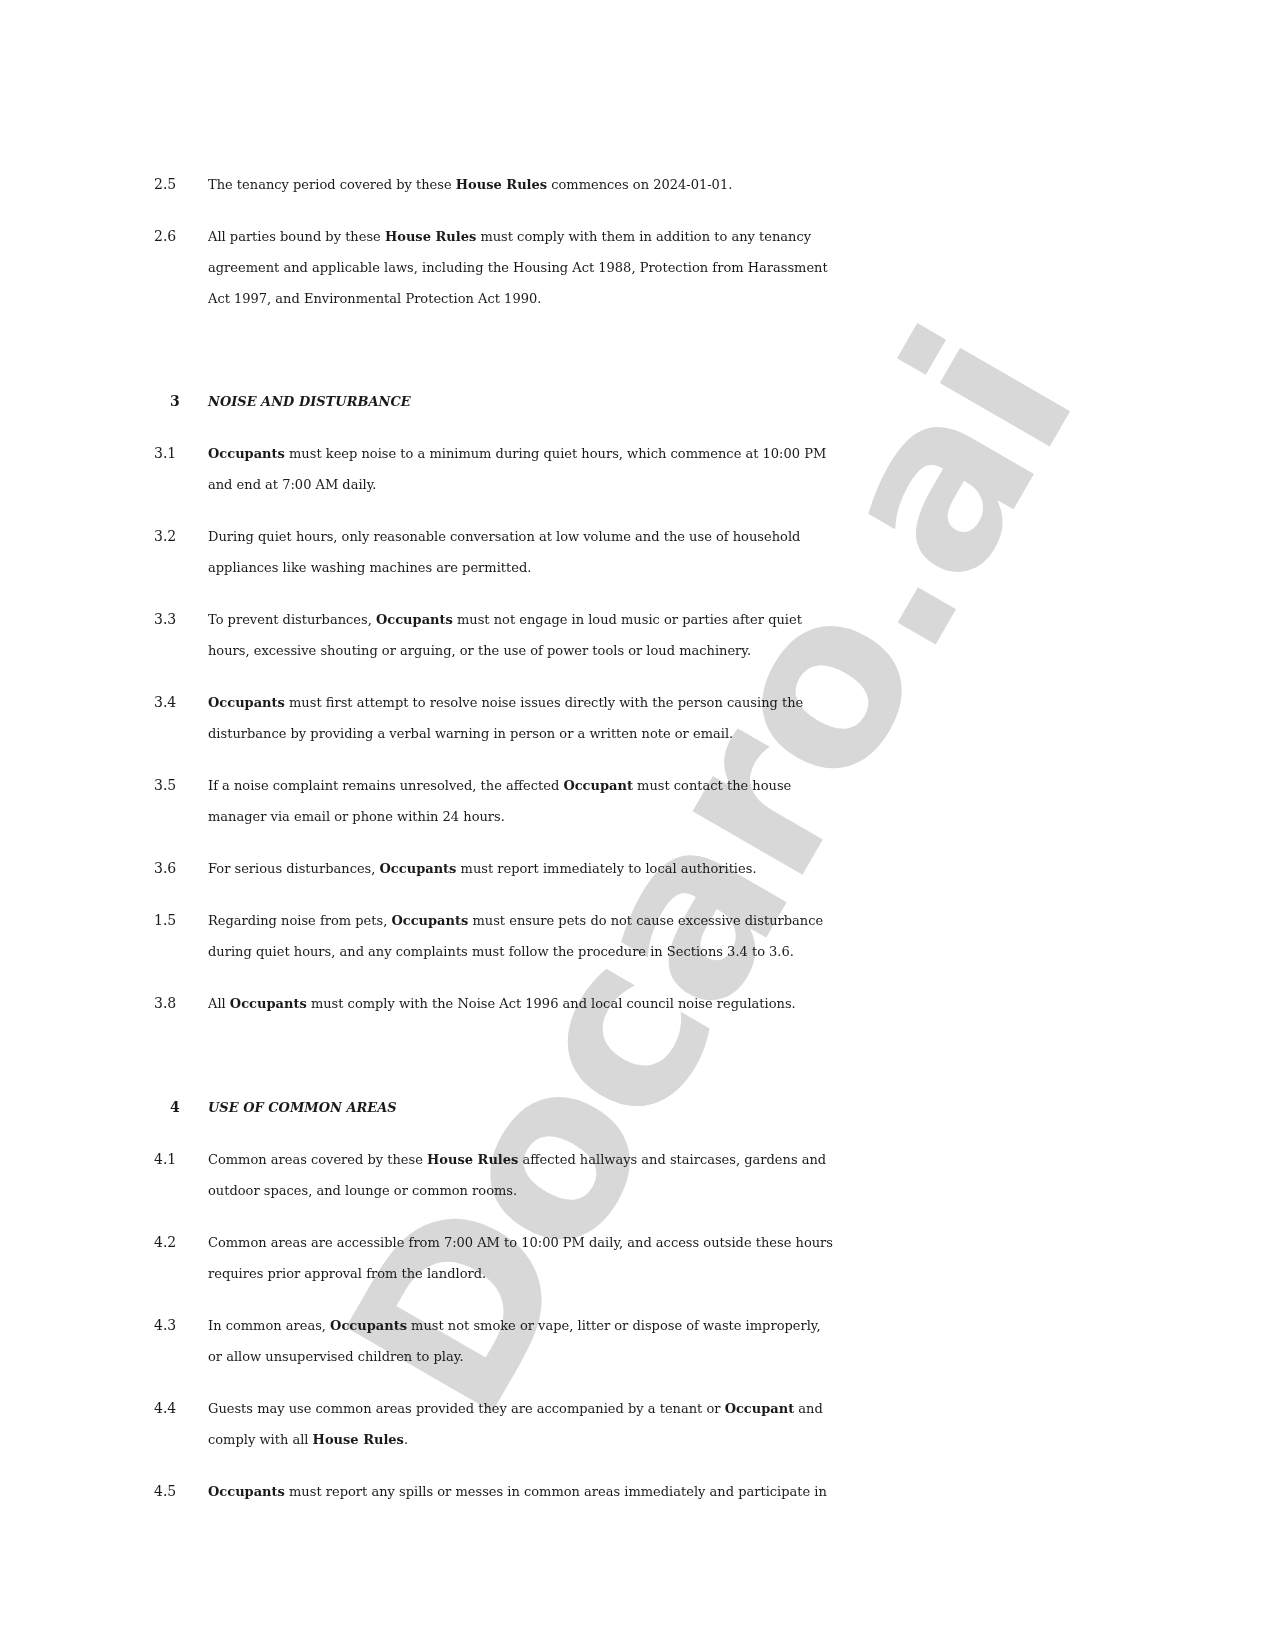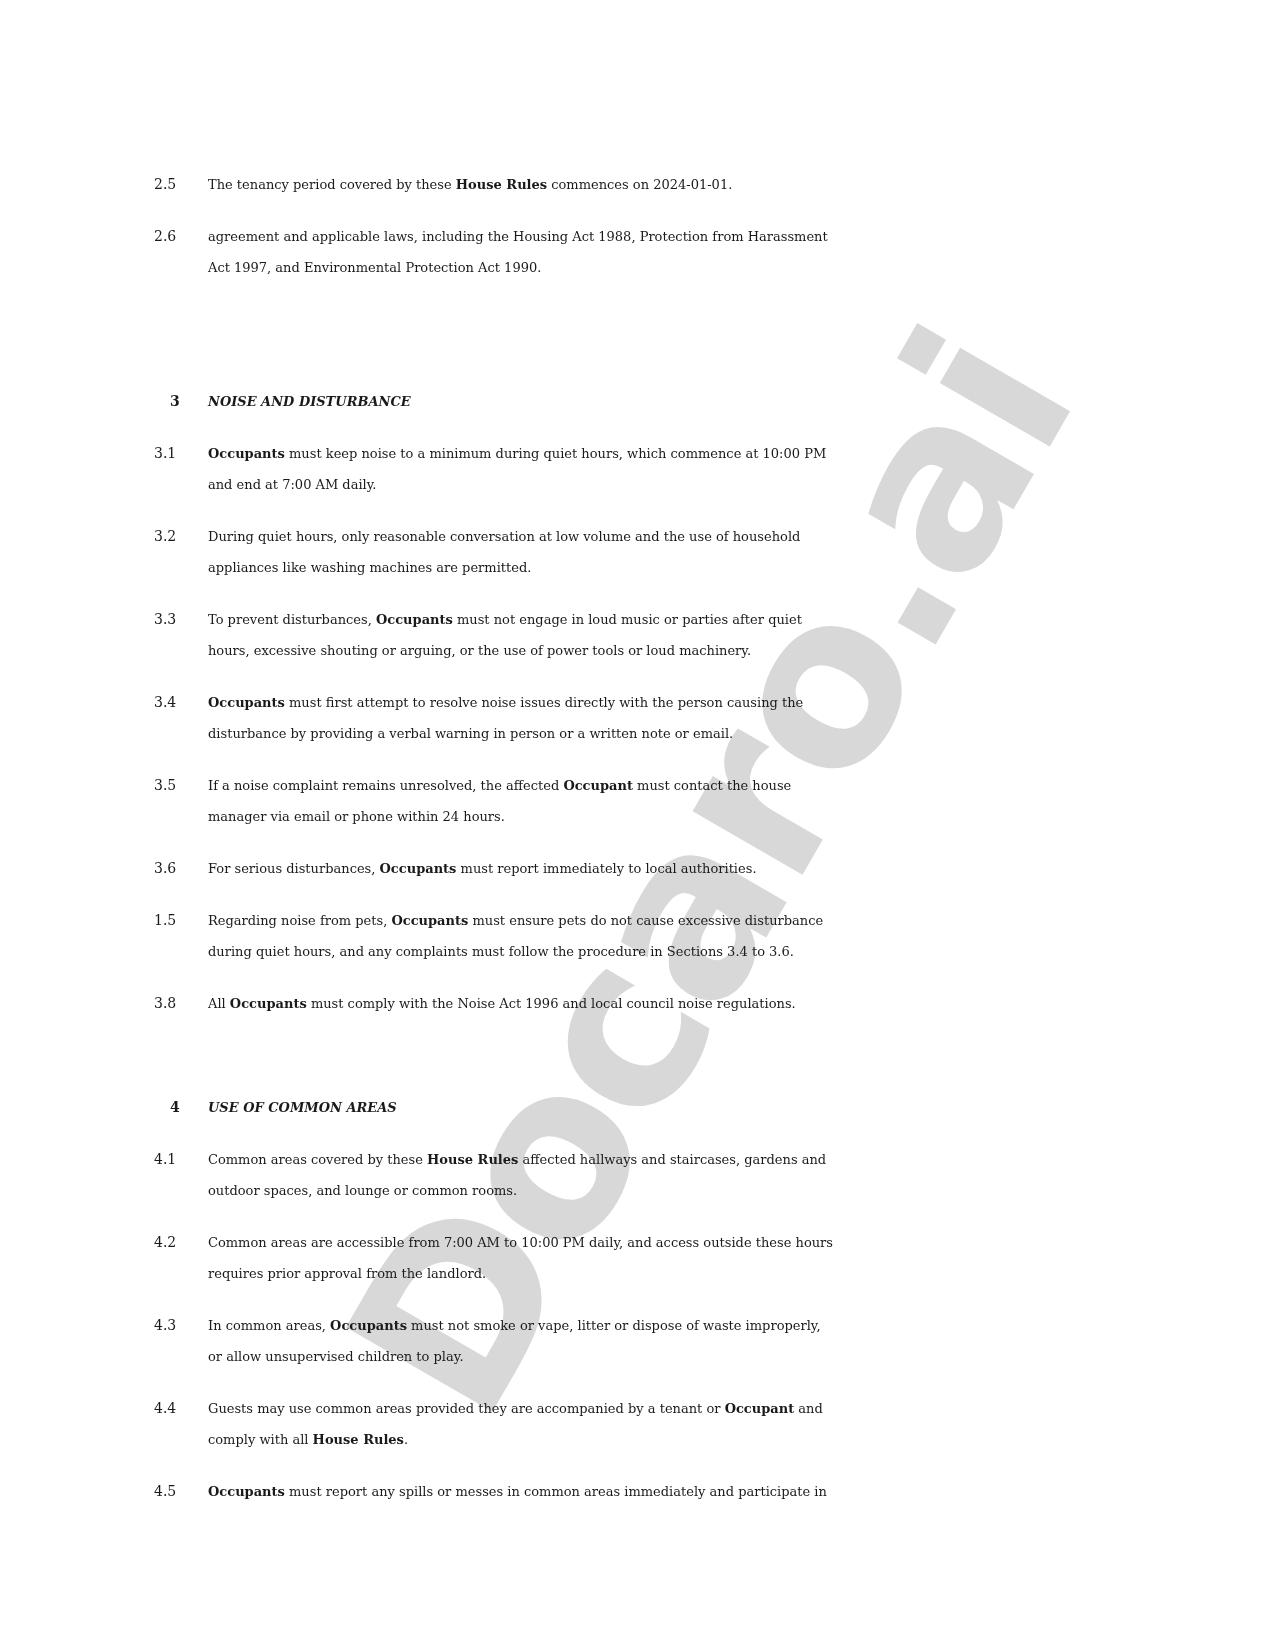--- a/index.html
+++ b/index.html
@@ -27,20 +27,21 @@
   <div id="items">
       <div class="item" style="top: 169px;">
         <div class="num">2.5</div>
         <div class="text">
           <span class="line"><span>The tenancy period covered by these </span><b>House Rules</b><span> commences on 2024-01-01.</span></span>
         </div>
       </div>
       <div class="item" style="top: 221px;">
         <div class="num">2.6</div>
         <div class="text">
+          <span class="line"><span>All parties bound by these </span><b>House Rules</b><span> must comply with them in addition to any tenancy</span></span>
           <span class="line"><span>agreement and applicable laws, including the Housing Act 1988, Protection from Harassment</span></span>
           <span class="line"><span>Act 1997, and Environmental Protection Act 1990.</span></span>
         </div>
       </div>
       <div class="item heading" style="top: 386px;">
         <div class="num">3</div>
         <div class="text">
           <span class="line"><span>NOISE AND DISTURBANCE</span></span>
         </div>
       </div>

